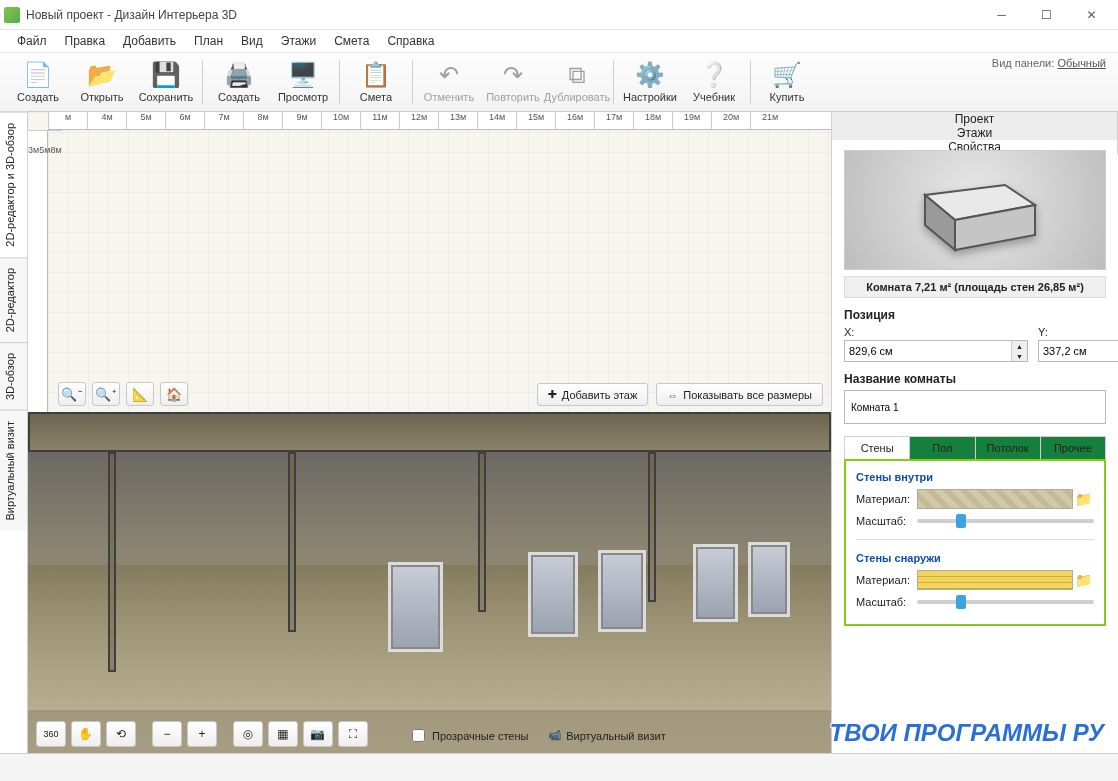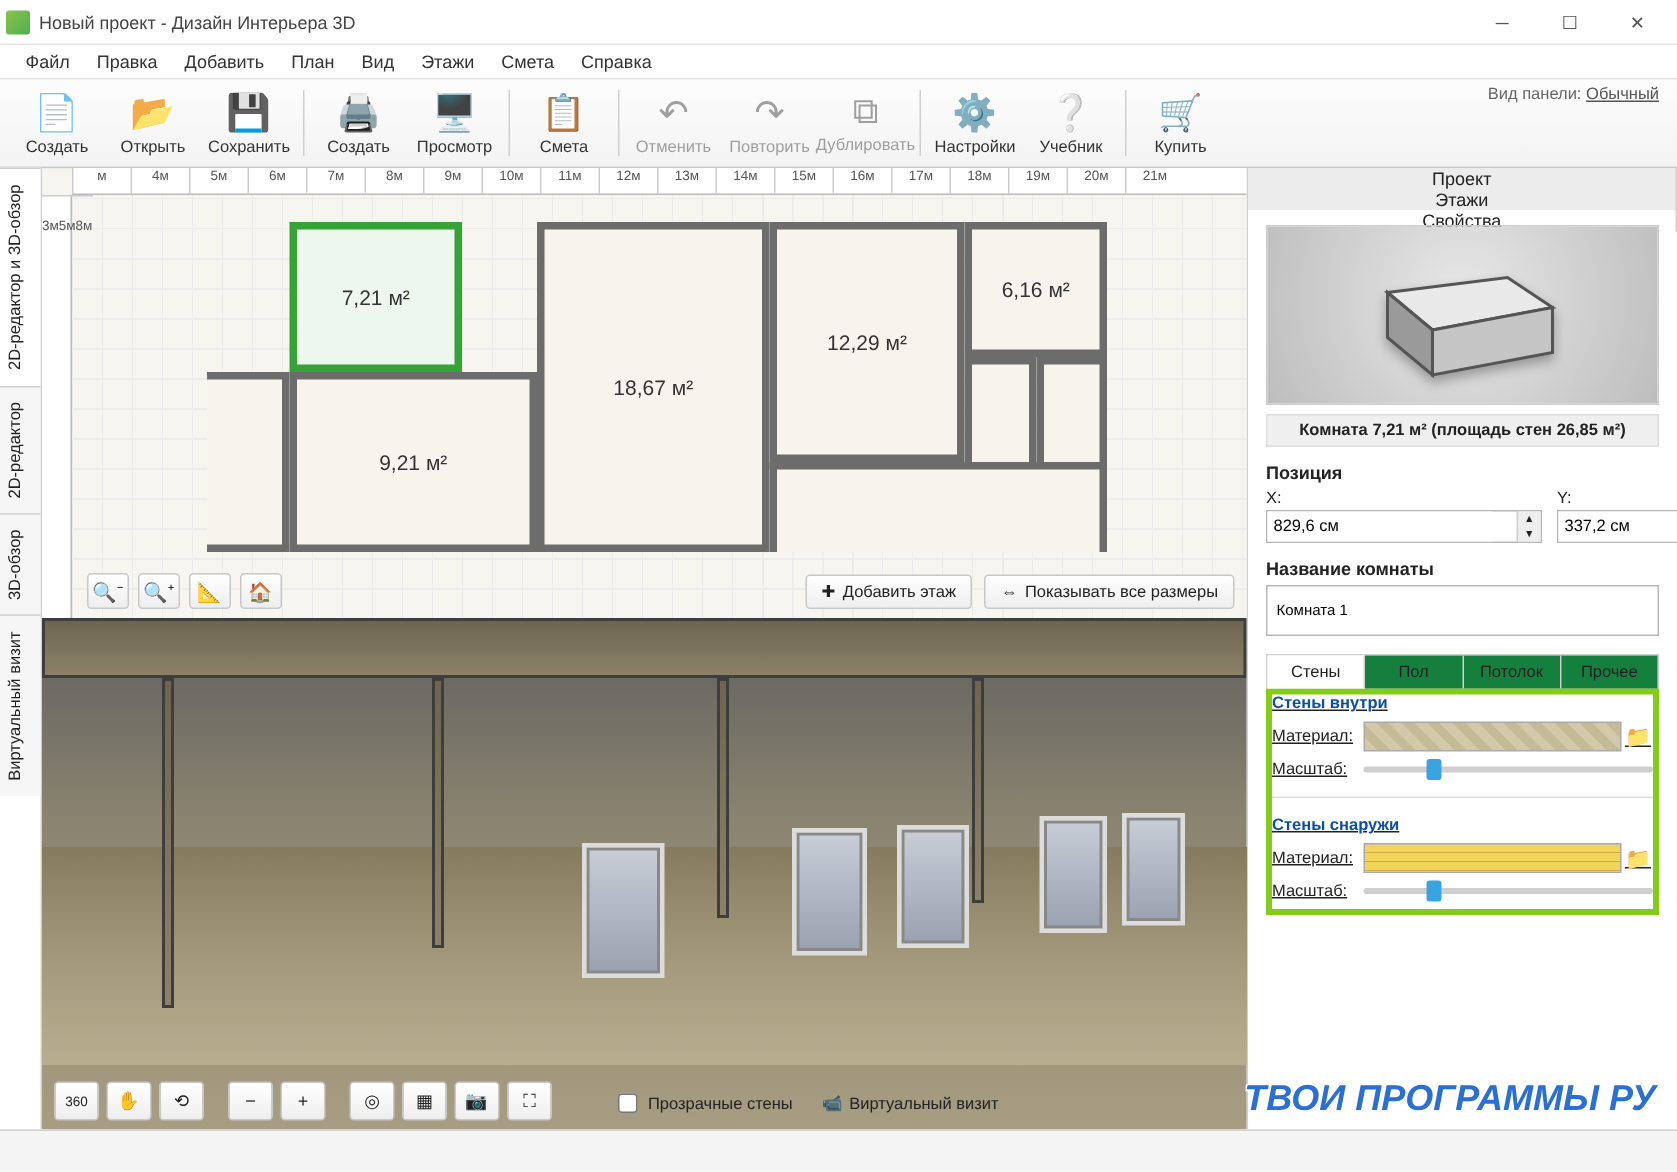--- a/index.html
+++ b/index.html
@@ -189,21 +189,21 @@
   }
   .spin input{flex:1;border:none;padding:0 4px;font-size:11px;outline:none;}
   .spin .sp-btns{width:16px;display:flex;flex-direction:column;border-left:1px solid #ccc;}
   .spin .sp-btns div{flex:1;font-size:7px;display:flex;align-items:center;justify-content:center;background:#eee;}
   .section-h{font-weight:700;margin:10px 0 4px;font-size:12px;}
   .name-input{width:100%;height:14px;border:1px solid #b8b8b8;padding:16px 6px;font-size:10px;}
   .subtabs{display:flex;border:1px solid #d0d0d0;border-bottom:none;margin-top:12px;}
   .subtab{flex:1;padding:5px 0;text-align:center;font-size:11px;background:#15803d;border-right:1px solid #d0d0d0;cursor:default;}
   .subtab:last-child{border-right:none;}
   .subtab.active{background:#fff;}
-  .subpanel{border:4px solid #84cc16;text-decoration:underline;}
+  .subpanel{border:2px solid #84cc16;padding:10px;}
   .mat-group-h{font-weight:700;color:#0a4db0;margin-bottom:6px;}
   .mat-row{display:flex;align-items:center;gap:1px;margin-bottom:6px;}
   .mat-row .lbl{width:60px;}
   .swatch{flex:1;height:20px;border:1px solid #aaa;}
   .sw-inner{background:repeating-linear-gradient(45deg,#d3c9a8 0 6px,#c5ba96 6px 12px);}
   .sw-outer{background:repeating-linear-gradient(#f2d65c 0 5px,#d2a93e 5px 6px);}
   .folder-icon{width:20px;height:18px;display:flex;align-items:center;justify-content:center;font-size:14px;color:#e8a12f;}
   .slider{flex:1;height:4px;background:#cfcfcf;border-radius:2px;position:relative;}
   .slider .thumb{position:absolute;top:-5px;width:10px;height:14px;background:#3aa4e0;border-radius:2px;}
   hr.sep{border:none;border-top:1px solid #ddd;margin:12px 0;}
@@ -335,41 +335,20 @@
           <span>20м</span>
           <span>21м</span>
       </div>
       <div class="ruler-v">
         <span>3м</span>
           <span></span>
           <span>5м</span>
           <span></span>
           <span></span>
           <span>8м</span>
-      </div>
-      <div class="floorplan">
-        <div class="room" style="left:0;top:100px;width:55px;height:120px;border-left:none"></div>
-        <div class="room sel" style="left:55px;top:0;width:115px;height:100px">
-            <span>7,21 м²</span>
-          </div>
-        <div class="room" style="left:55px;top:100px;width:165px;height:120px">
-            <span>9,21 м²</span>
-          </div>
-        <div class="room" style="left:220px;top:0;width:155px;height:220px">
-            <span>18,67 м²</span>
-          </div>
-        <div class="room" style="left:375px;top:0;width:130px;height:160px">
-            <span>12,29 м²</span>
-          </div>
-        <div class="room" style="left:505px;top:0;width:95px;height:90px">
-            <span>6,16 м²</span>
-          </div>
-        <div class="room" style="left:505px;top:90px;width:48px;height:95px"></div>
-        <div class="room" style="left:553px;top:90px;width:47px;height:95px"></div>
-        <div class="room" style="left:375px;top:160px;width:225px;height:60px;border-bottom:none"></div>
       </div>
 
       <div class="plan-toolbar">
         <div class="pbtn">
             <span>🔍⁻</span>
           </div>
         <div class="pbtn">
             <span>🔍⁺</span>
           </div>
         <div class="pbtn">

